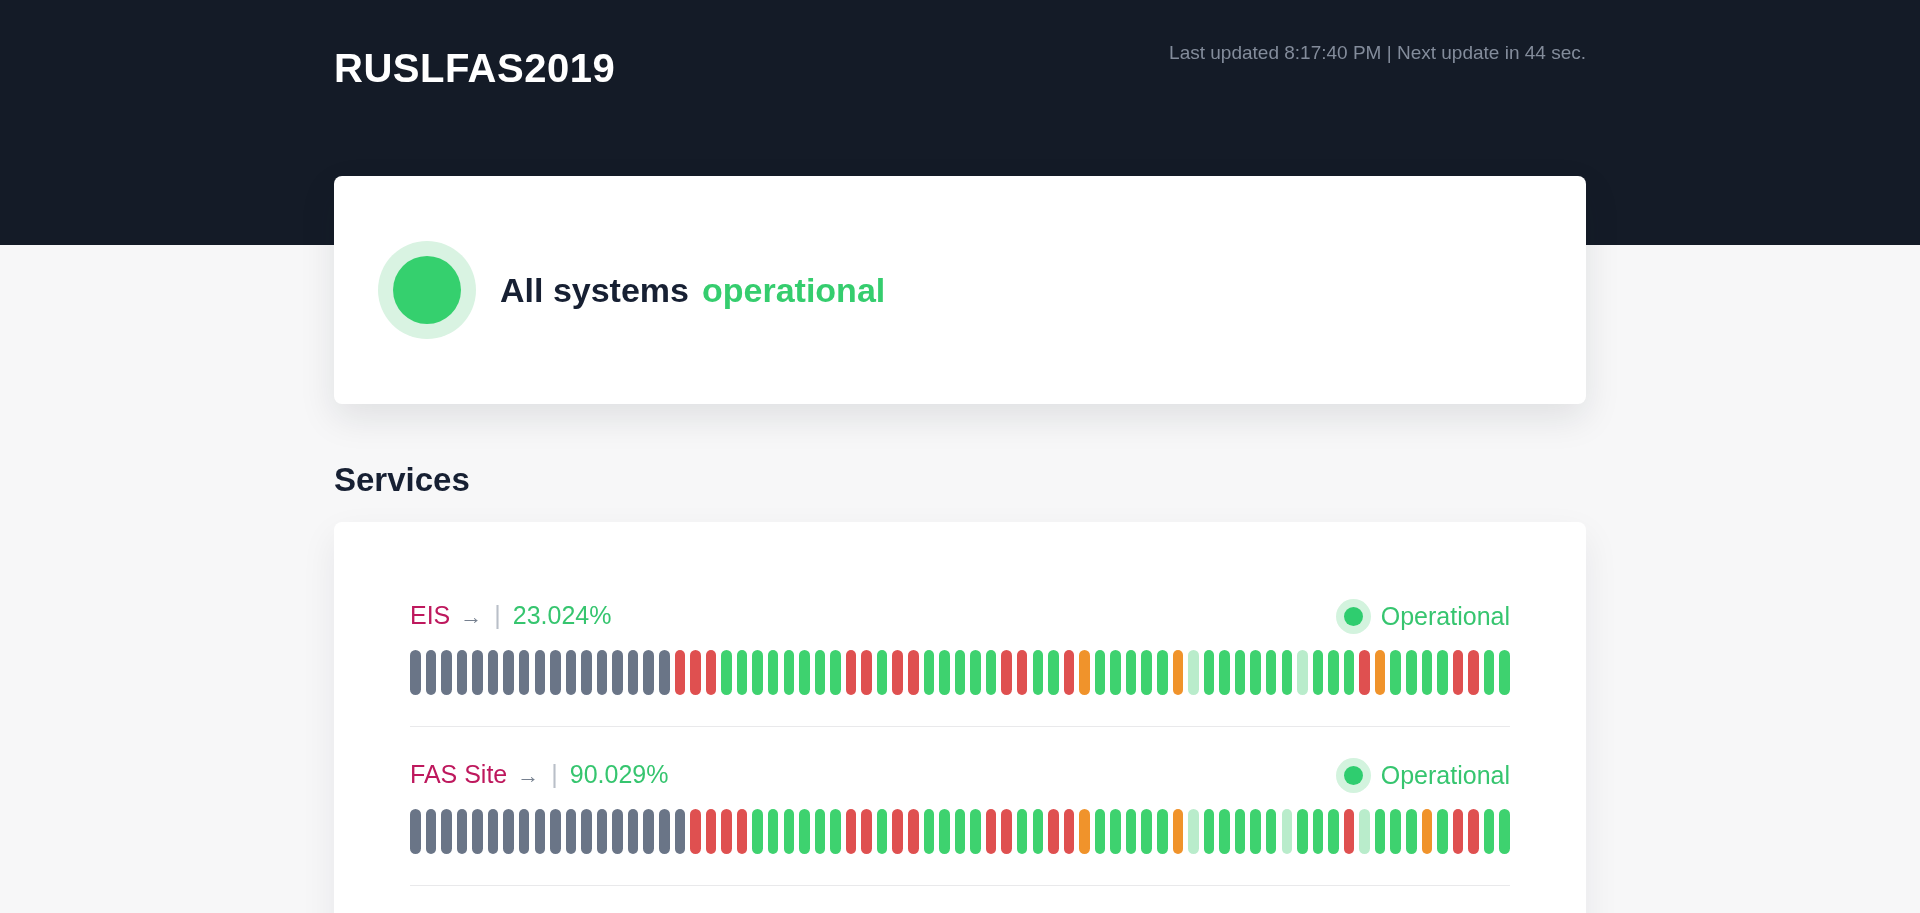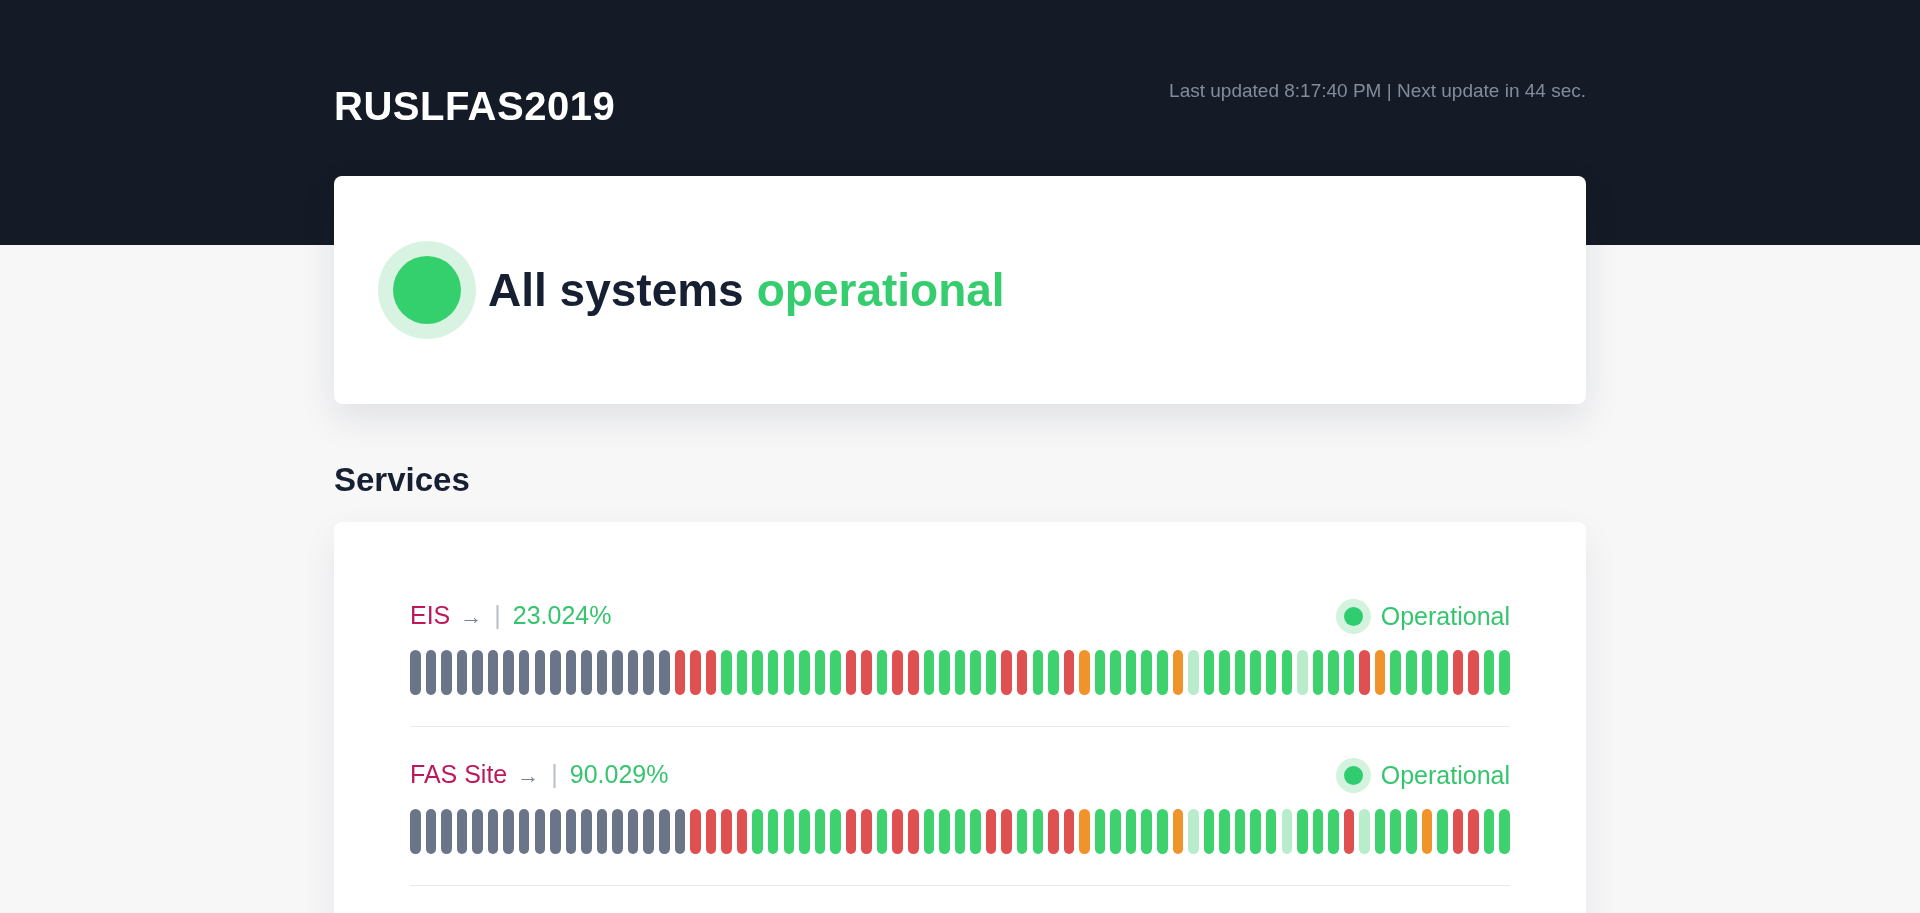--- a/index.html
+++ b/index.html
@@ -13,21 +13,21 @@
 
   
   header {
     height:245px;
     background:#141b27;
   }
   .header-inner {
     display:flex;
     justify-content:space-between;
     align-items:flex-start;
-    padding-top:74px;
+    padding-top:36px;
   }
   .brand {
     color:#ffffff;
     font-size:40px;
     font-weight:700;
     letter-spacing:0.5px;
     line-height:48px;
     margin-top:8px;
   }
   .header-right { text-align:right; }
@@ -61,23 +61,23 @@
     background:#d9f3e2;
     display:flex; align-items:center; justify-content:center;
     flex:0 0 auto;
   }
   .status-circle .inner {
     width:68px; height:68px;
     border-radius:50%;
     background:#35d06e;
   }
   .hero-text {
-    font-size:46px;
+    font-size:34px;
     font-weight:700;
-    margin-left:12px;
+    margin-left:24px;
     color:#172033;
   }
   .hero-text .prefix { margin-right:13px; }
   .green { color:#35cd6e; }
 
   
   .services-heading {
     font-size:33px;
     font-weight:700;
     color:#172033;

